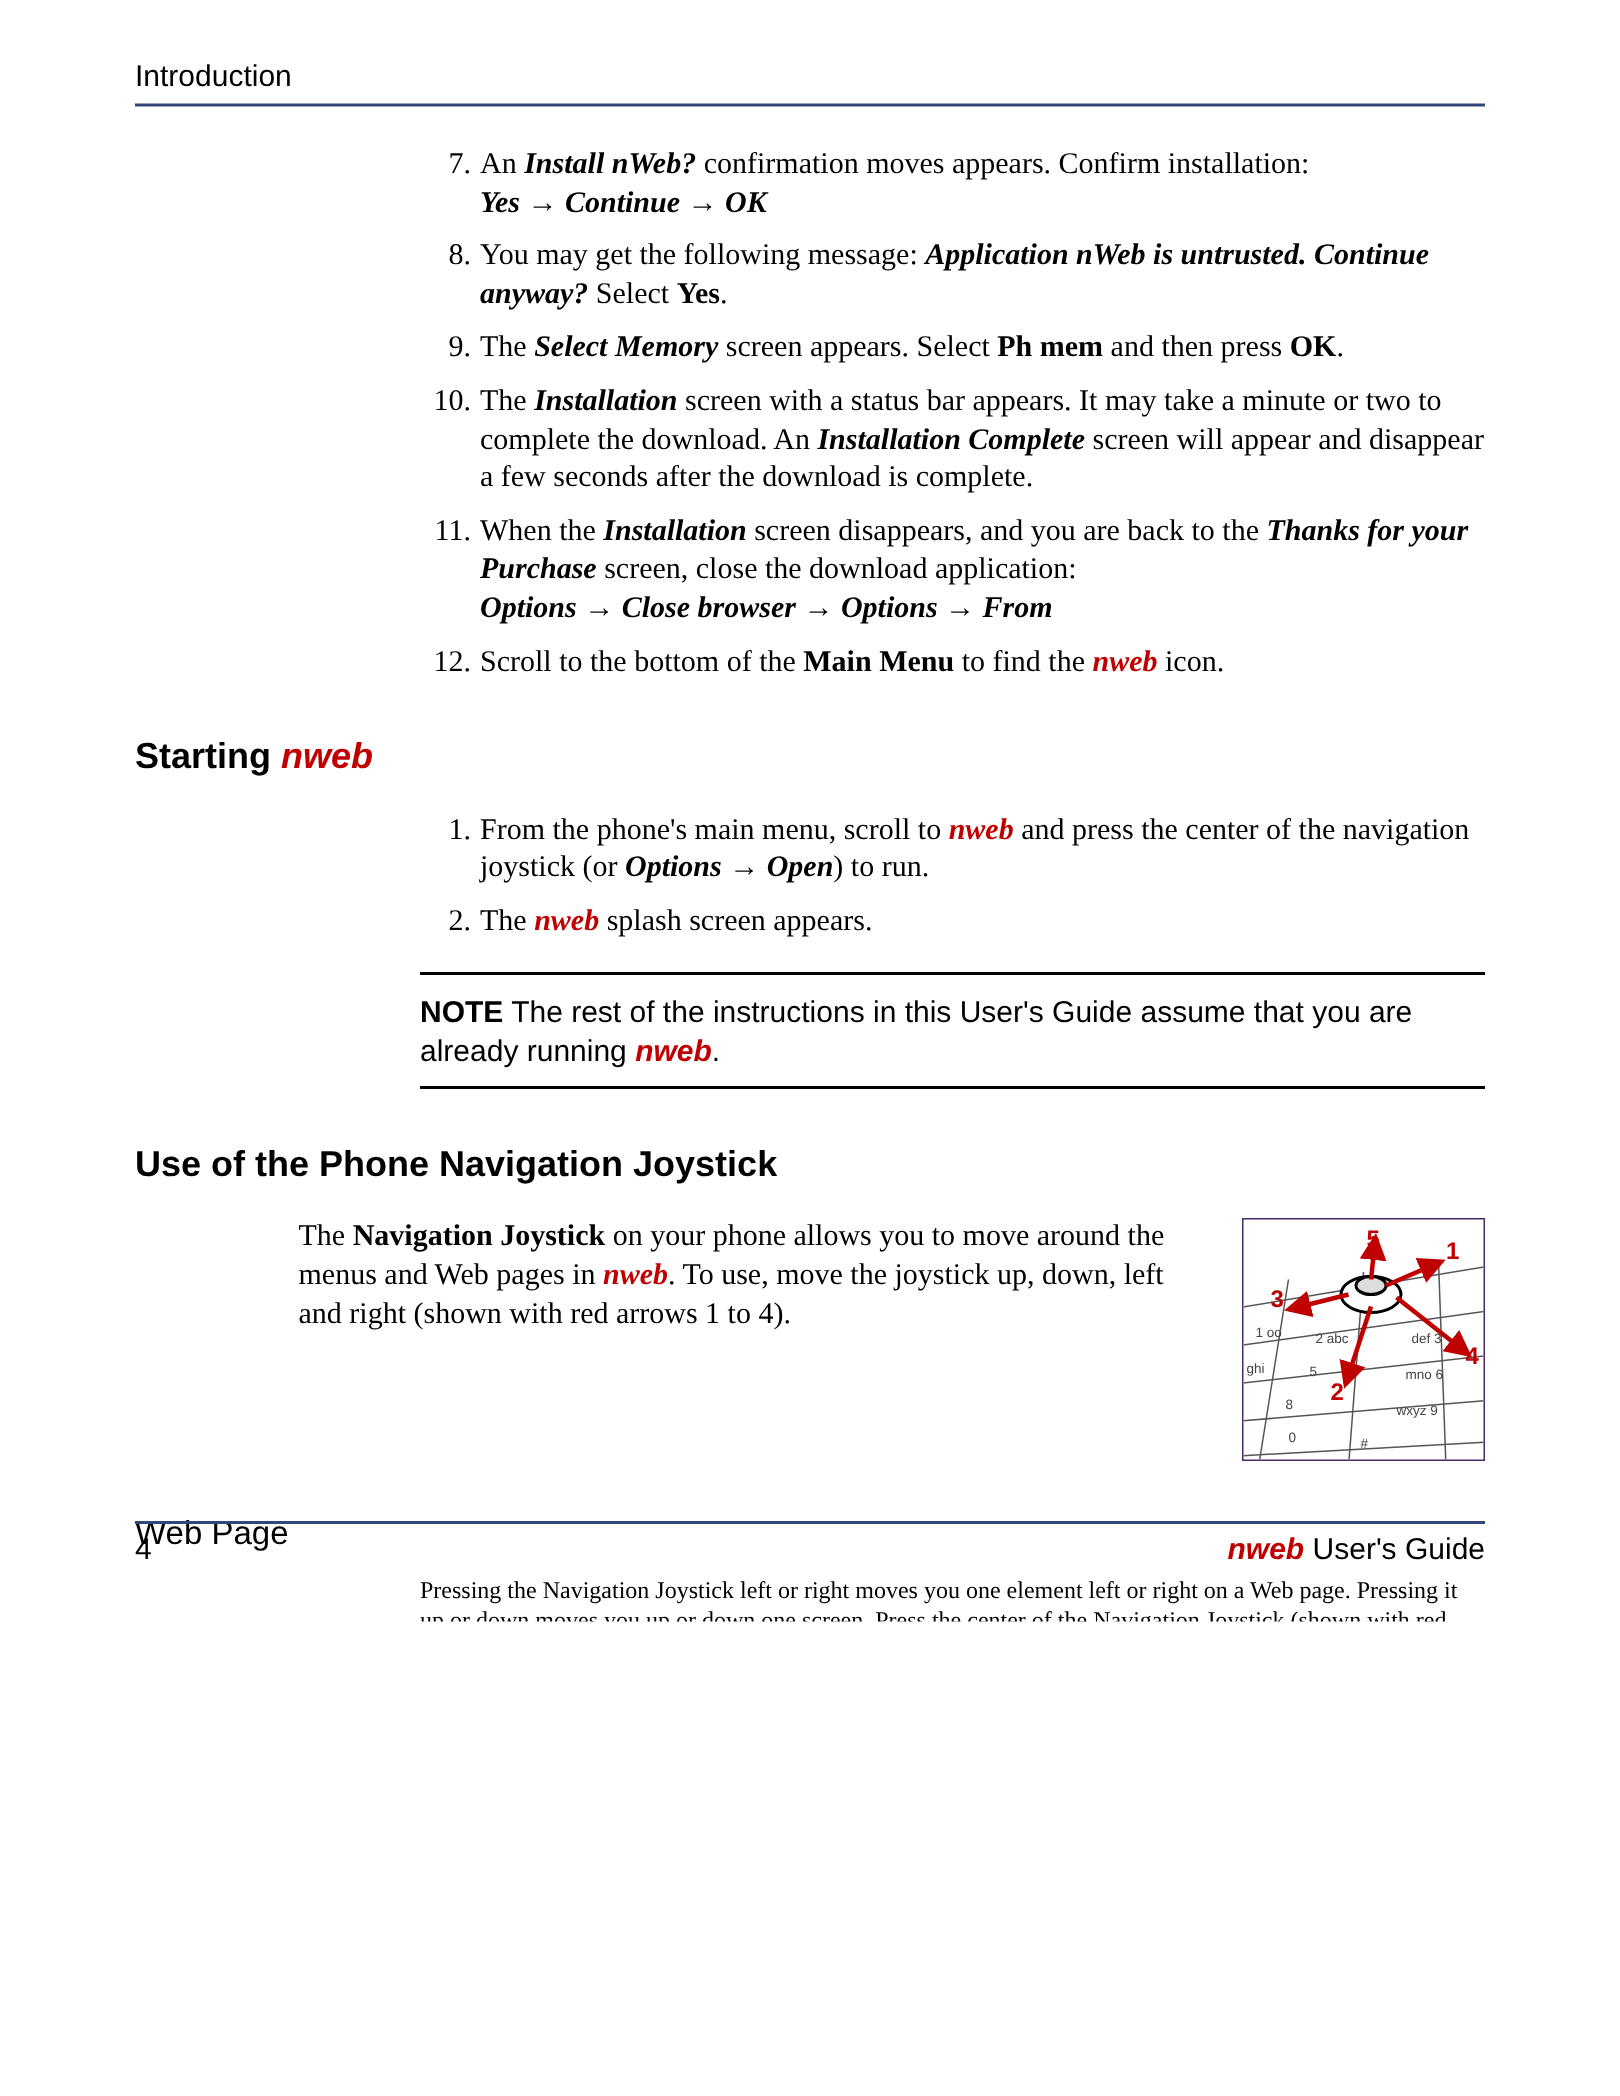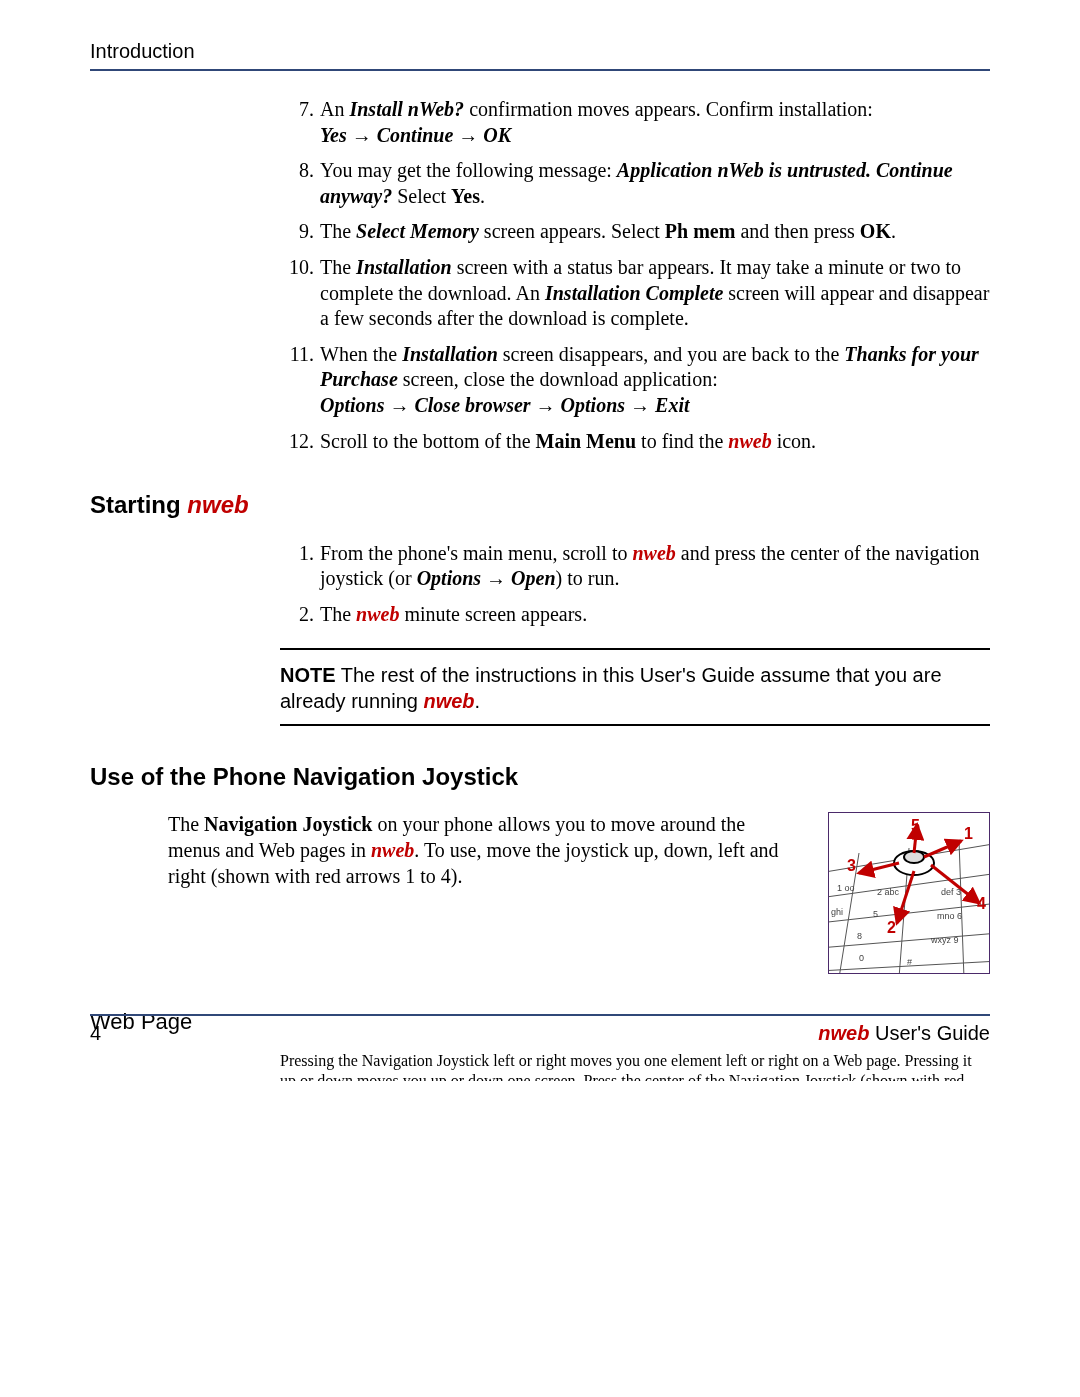--- a/index.html
+++ b/index.html
@@ -68,21 +68,21 @@
     line-height: 1.3;
     padding: 4px 0;
   }
   h3.sub {
     font-family: Arial, Helvetica, sans-serif;
     font-size: 22px;
     font-weight: normal;
     margin: 34px 0 14px 0;
   }
   .joystick-row {
-    margin-left: 78px;
+    margin-left: 109px;
     display: flex;
     gap: 32px;
   }
   .joystick-text { flex:1; font-size:20px; line-height:1.28; }
   .joystick-img {
     width: 160px; height: 160px;
     border: 1px solid #4b2a6a;
     position: relative;
     overflow: hidden;
   }
@@ -128,40 +128,40 @@
         <div class="li">
           <div class="num">9.</div>
           <div class="txt"><span>The </span><span class="bi">Select Memory</span><span> screen appears. Select </span><span class="b">Ph mem</span><span> and then press </span><span class="b">OK</span><span>.</span></div>
         </div>
         <div class="li">
           <div class="num">10.</div>
           <div class="txt"><span>The </span><span class="bi">Installation</span><span> screen with a status bar appears. It may take a minute or two to complete the download. An </span><span class="bi">Installation Complete</span><span> screen will appear and disappear a few seconds after the download is complete.</span></div>
         </div>
         <div class="li">
           <div class="num">11.</div>
-          <div class="txt"><span>When the </span><span class="bi">Installation</span><span> screen disappears, and you are back to the </span><span class="bi">Thanks for your Purchase</span><span> screen, close the download application:</span><br><span class="bi">Options → Close browser → Options → Exit</span></div>
+          <div class="txt"><span>When the </span><span class="bi">Installation</span><span> screen disappears, and you are back to the </span><span class="bi">Thanks for your Purchase</span><span> screen, close the download application:</span><br><span class="bi">Options → Close browser → Options → From</span></div>
         </div>
         <div class="li">
           <div class="num">12.</div>
           <div class="txt"><span>Scroll to the bottom of the </span><span class="b">Main Menu</span><span> to find the </span><span class="nweb-red">nweb</span><span> icon.</span></div>
         </div>
       </div>
 
     <h2 class="section">
       <span>Starting </span><span class="nred">nweb</span>
     </h2>
 
     <div class="ol-area" id="start-list">
         <div class="li">
           <div class="num">1.</div>
           <div class="txt"><span>From the phone's main menu, scroll to </span><span class="nweb-red">nweb</span><span> and press the center of the navigation joystick (or </span><span class="bi">Options → Open</span><span>) to run.</span></div>
         </div>
         <div class="li">
           <div class="num">2.</div>
-          <div class="txt"><span>The </span><span class="nweb-red">nweb</span><span> minute screen appears.</span></div>
+          <div class="txt"><span>The </span><span class="nweb-red">nweb</span><span> splash screen appears.</span></div>
         </div>
       </div>
 
     <div class="note-block">
       <hr class="hr-dark">
       <div class="note-text">
         <span class="b">NOTE</span><span>  The rest of the instructions in this User's Guide assume that you are already running </span><span class="nweb-red">nweb</span><span>.</span>
       </div>
       <hr class="hr-dark">
     </div>

